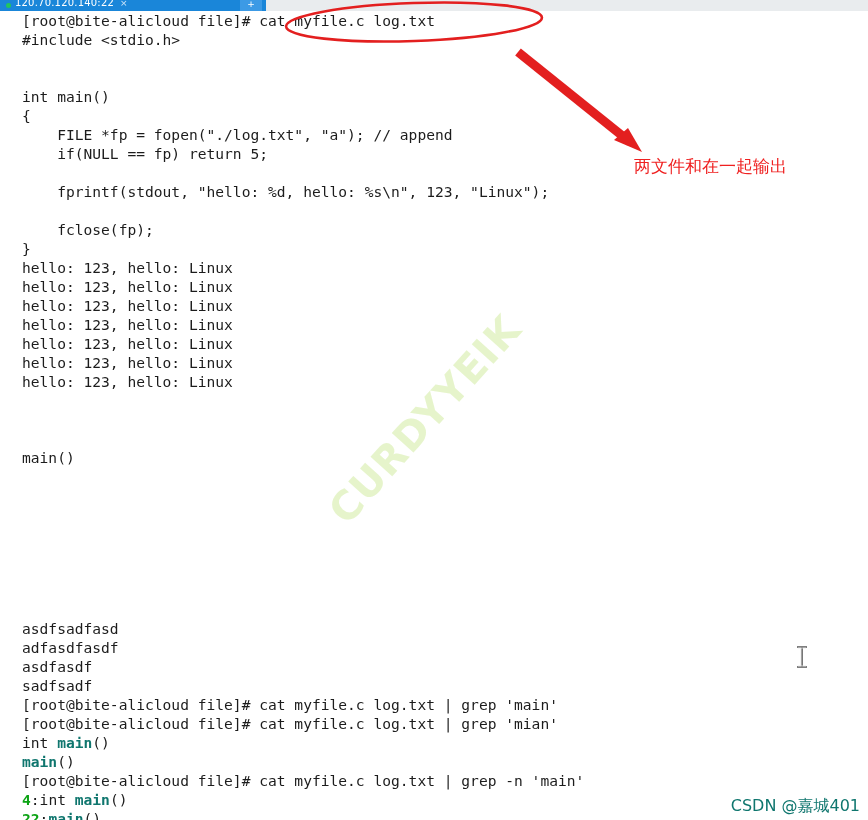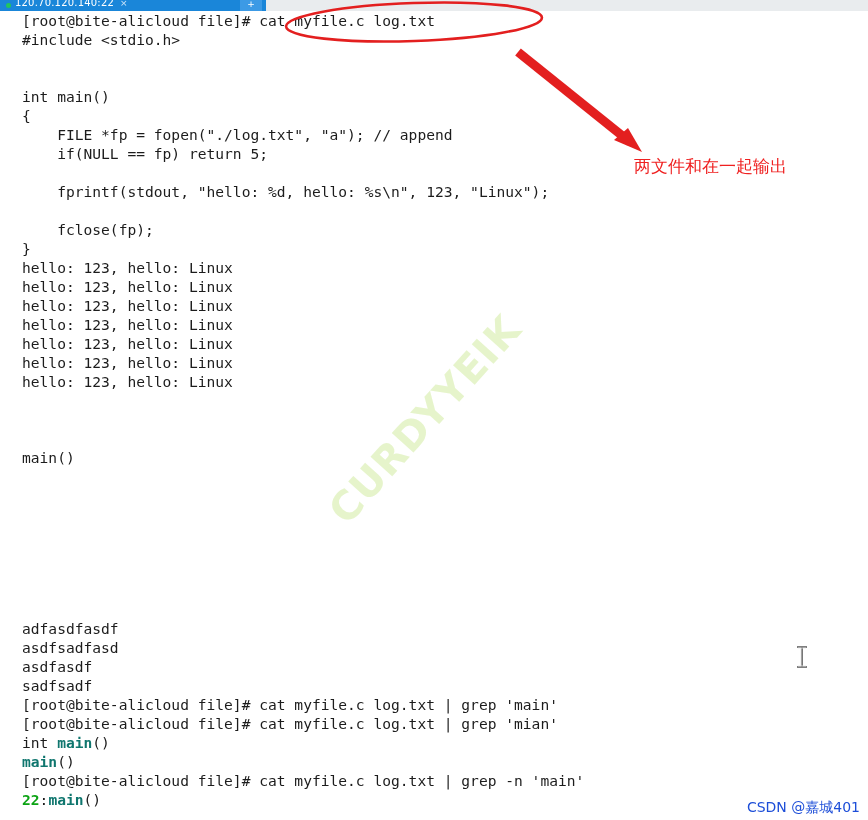--- a/index.html
+++ b/index.html
@@ -135,22 +135,22 @@
     position: absolute;
     left: 780px; top: 646px;
     width: 12px; height: 22px;
   }
 
   
   #csdn-credit {
     position: absolute;
     right: 8px; bottom: 3px;
     font-family: "DejaVu Sans", "Liberation Sans", sans-serif;
-    font-size: 14px;
-    color: #1d4ed8;
+    font-size: 16px;
+    color: #0f766e;
     white-space: nowrap;
   }
 </style>
 </head>
 <body>
 
 <div id="window-chrome">
   <div id="tab-strip">
     <span id="tab-status-dot"></span>
     <span id="tab-label">120.70.120.140:22</span>
@@ -190,35 +190,36 @@
       <div class="trow">&nbsp;</div>
       <div class="trow">main()</div>
       <div class="trow">&nbsp;</div>
       <div class="trow">&nbsp;</div>
       <div class="trow">&nbsp;</div>
       <div class="trow">&nbsp;</div>
       <div class="trow">&nbsp;</div>
       <div class="trow">&nbsp;</div>
       <div class="trow">&nbsp;</div>
       <div class="trow">&nbsp;</div>
+      <div class="trow">asdfsadfasd</div>
       <div class="trow">adfasdfasdf</div>
-      <div class="trow">asdfsadfasd</div>
       <div class="trow">asdfasdf</div>
       <div class="trow">sadfsadf</div>
     </div>
 
   <div class="trow">[root@bite-alicloud file]# cat myfile.c log.txt | grep 'main'</div>
   <div class="trow">[root@bite-alicloud file]# cat myfile.c log.txt | grep 'mian'</div>
 
   <div class="trow"><span>int </span><span class="kw-red">main</span><span>()</span></div>
 
   <div class="trow"><span class="kw-red">main</span><span>()</span></div>
 
   <div class="trow">[root@bite-alicloud file]# cat myfile.c log.txt | grep -n 'main'</div>
 
+  <div class="trow"><span class="kw-green">4</span><span>:</span><span>int </span><span class="kw-red">main</span><span>()</span></div>
 
   <div class="trow"><span class="kw-green">22</span><span>:</span><span class="kw-red">main</span><span>()</span></div>
 
 </div>
 
 <div id="annotation-layer">
   <svg width="868" height="820" style="position:absolute;left:0;top:0;">
 
     <ellipse cx="398" cy="22" rx="128" ry="19" fill="none" stroke="#e31f1f" stroke-width="2.6" transform="rotate(-2 398 22)"></ellipse>
 

